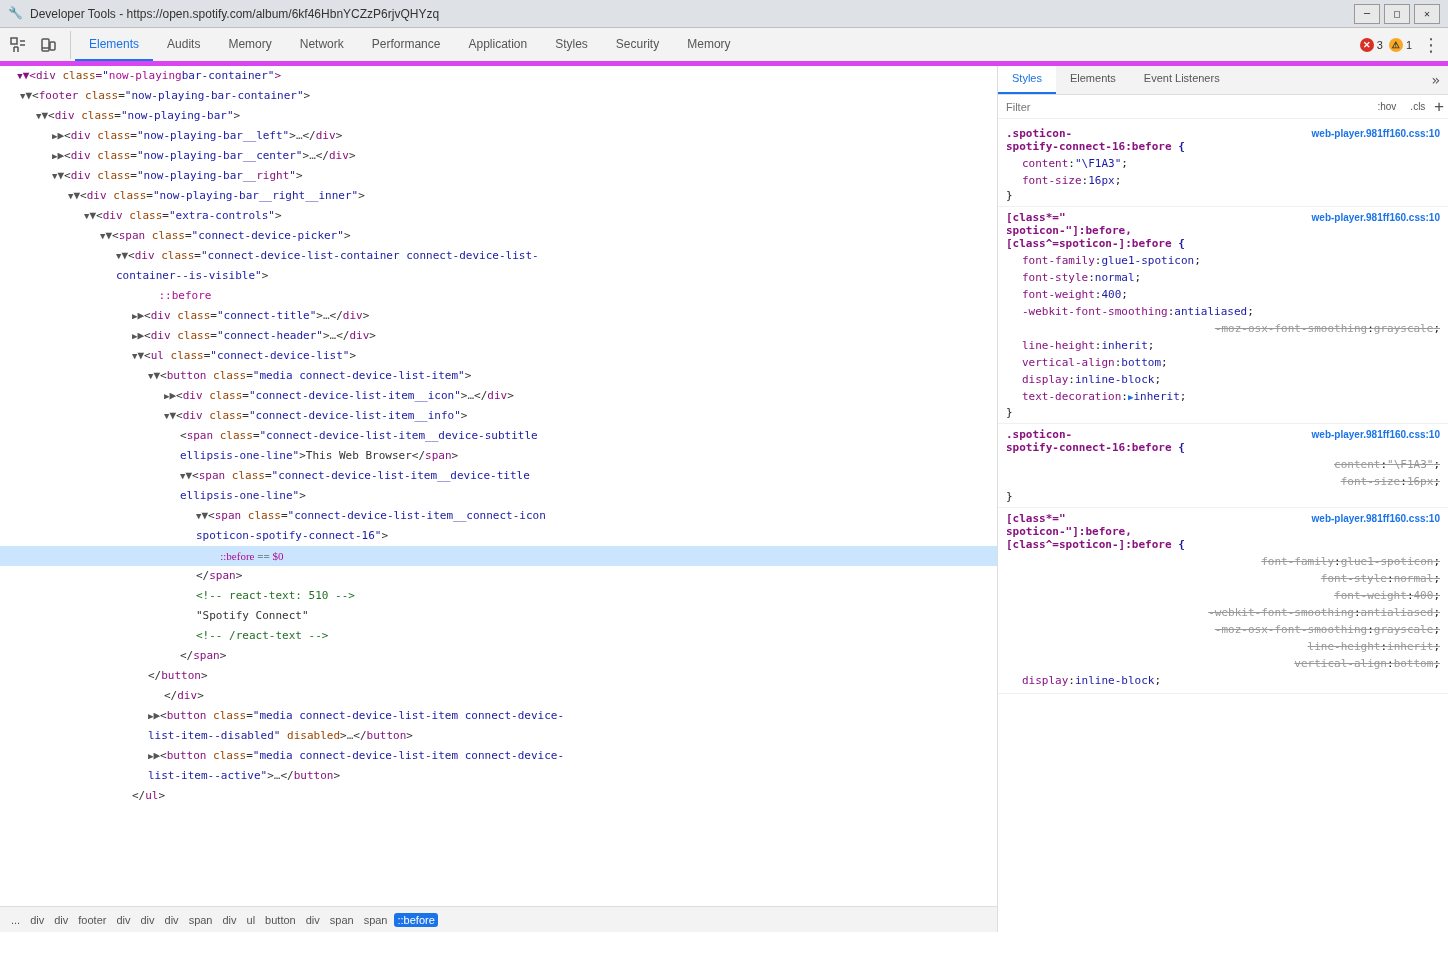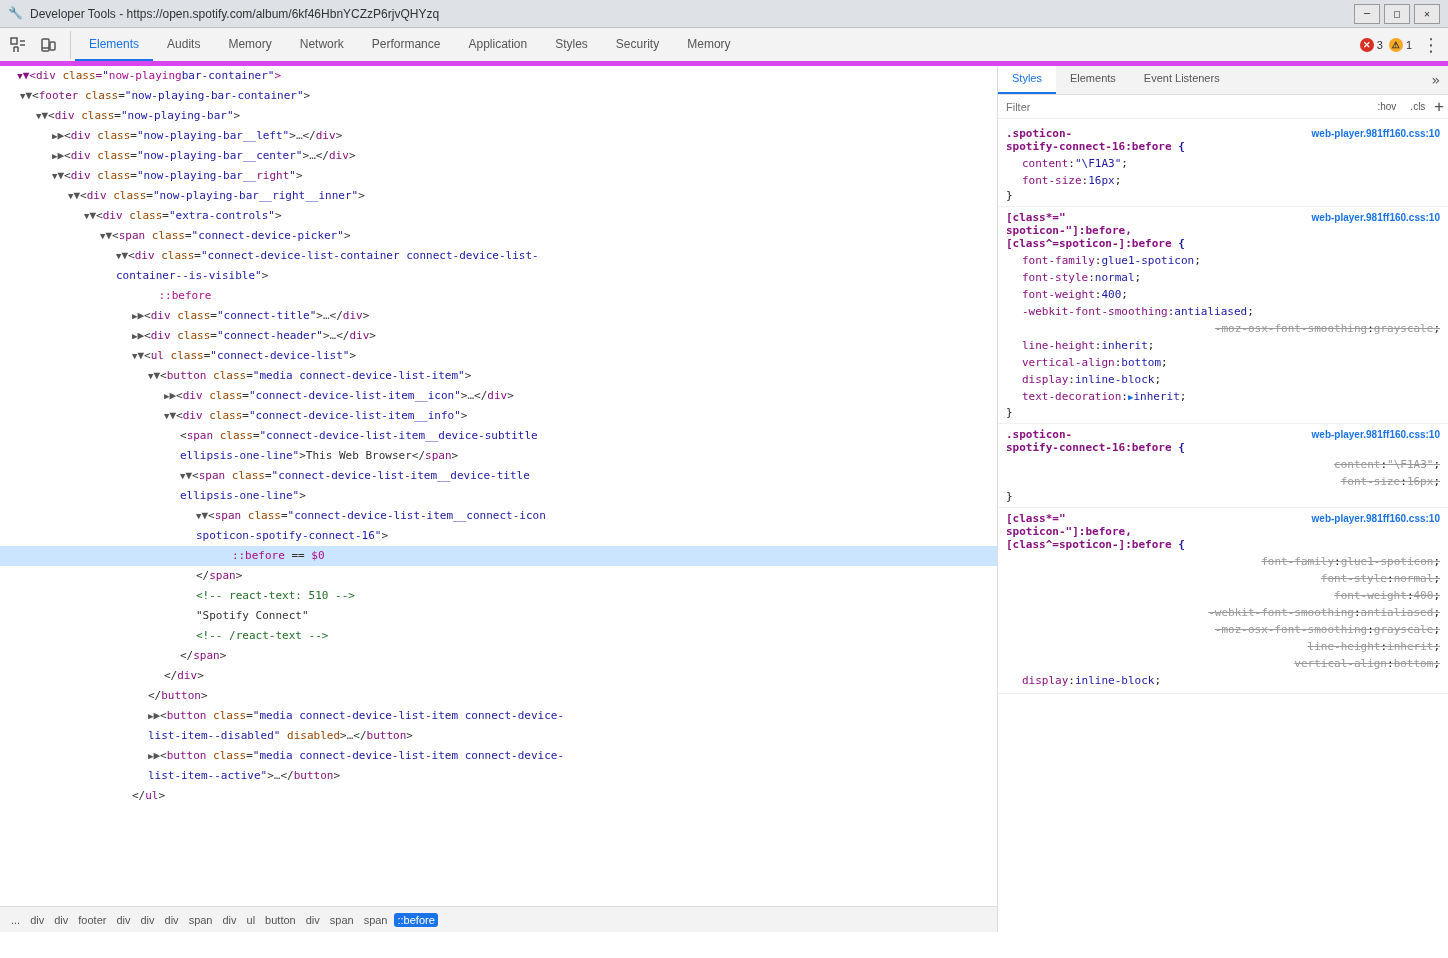--- a/index.html
+++ b/index.html
@@ -244,21 +244,21 @@
       </div>
 
       <div class="dom-line" style="white-space:pre-wrap;">
         <span style="padding-left:192px;"><span class="triangle-down" style="color:#555">▼</span>&lt;<span style="color:#881280">span</span> <span style="color:#994500">class</span>=<span style="color:#1a1aa6">"connect-device-list-item__connect-icon</span></span>
       </div>
       <div class="dom-line">
         <span style="padding-left:192px;"><span style="color:#1a1aa6">spoticon-spotify-connect-16"</span>&gt;</span>
       </div>
 
       <div class="dom-line selected">
-        <span style="padding-left:208px;">&nbsp;&nbsp;&nbsp;<span style="color:#aa0d91">::before</span> == <span style="color:#aa0d91">$0</span></span>
+        <span style="padding-left:208px;font-family:Liberation Serif, serif;">&nbsp;&nbsp;&nbsp;<span style="color:#aa0d91">::before</span> == <span style="color:#aa0d91">$0</span></span>
       </div>
 
       <div class="dom-line">
         <span style="padding-left:192px;">&lt;/<span style="color:#881280">span</span>&gt;</span>
       </div>
 
       <div class="dom-line">
         <span style="padding-left:192px;"><span style="color:#236e25">&lt;!-- react-text: 510 --&gt;</span></span>
       </div>
 
@@ -268,25 +268,25 @@
 
       <div class="dom-line">
         <span style="padding-left:192px;text-align:center;"><span style="color:#236e25">&lt;!-- /react-text --&gt;</span></span>
       </div>
 
       <div class="dom-line">
         <span style="padding-left:176px;">&lt;/<span style="color:#881280">span</span>&gt;</span>
       </div>
 
       <div class="dom-line">
+        <span style="padding-left:144px;">&lt;/<span style="color:#881280">button</span>&gt;</span>
+      </div>
+
+      <div class="dom-line">
         <span style="padding-left:160px;">&lt;/<span style="color:#881280">div</span>&gt;</span>
-      </div>
-
-      <div class="dom-line">
-        <span style="padding-left:144px;">&lt;/<span style="color:#881280">button</span>&gt;</span>
       </div>
 
       <div class="dom-line" style="white-space:pre-wrap;">
         <span style="padding-left:144px;"><span class="triangle-right" style="color:#555">▶</span>&lt;<span style="color:#881280">button</span> <span style="color:#994500">class</span>=<span style="color:#1a1aa6">"media connect-device-list-item connect-device-</span></span>
       </div>
       <div class="dom-line">
         <span style="padding-left:144px;"><span style="color:#1a1aa6">list-item--disabled"</span> <span style="color:#994500">disabled</span>&gt;<span style="color:#555">…</span>&lt;/<span style="color:#881280">button</span>&gt;</span>
       </div>
 
       <div class="dom-line" style="white-space:pre-wrap;">

